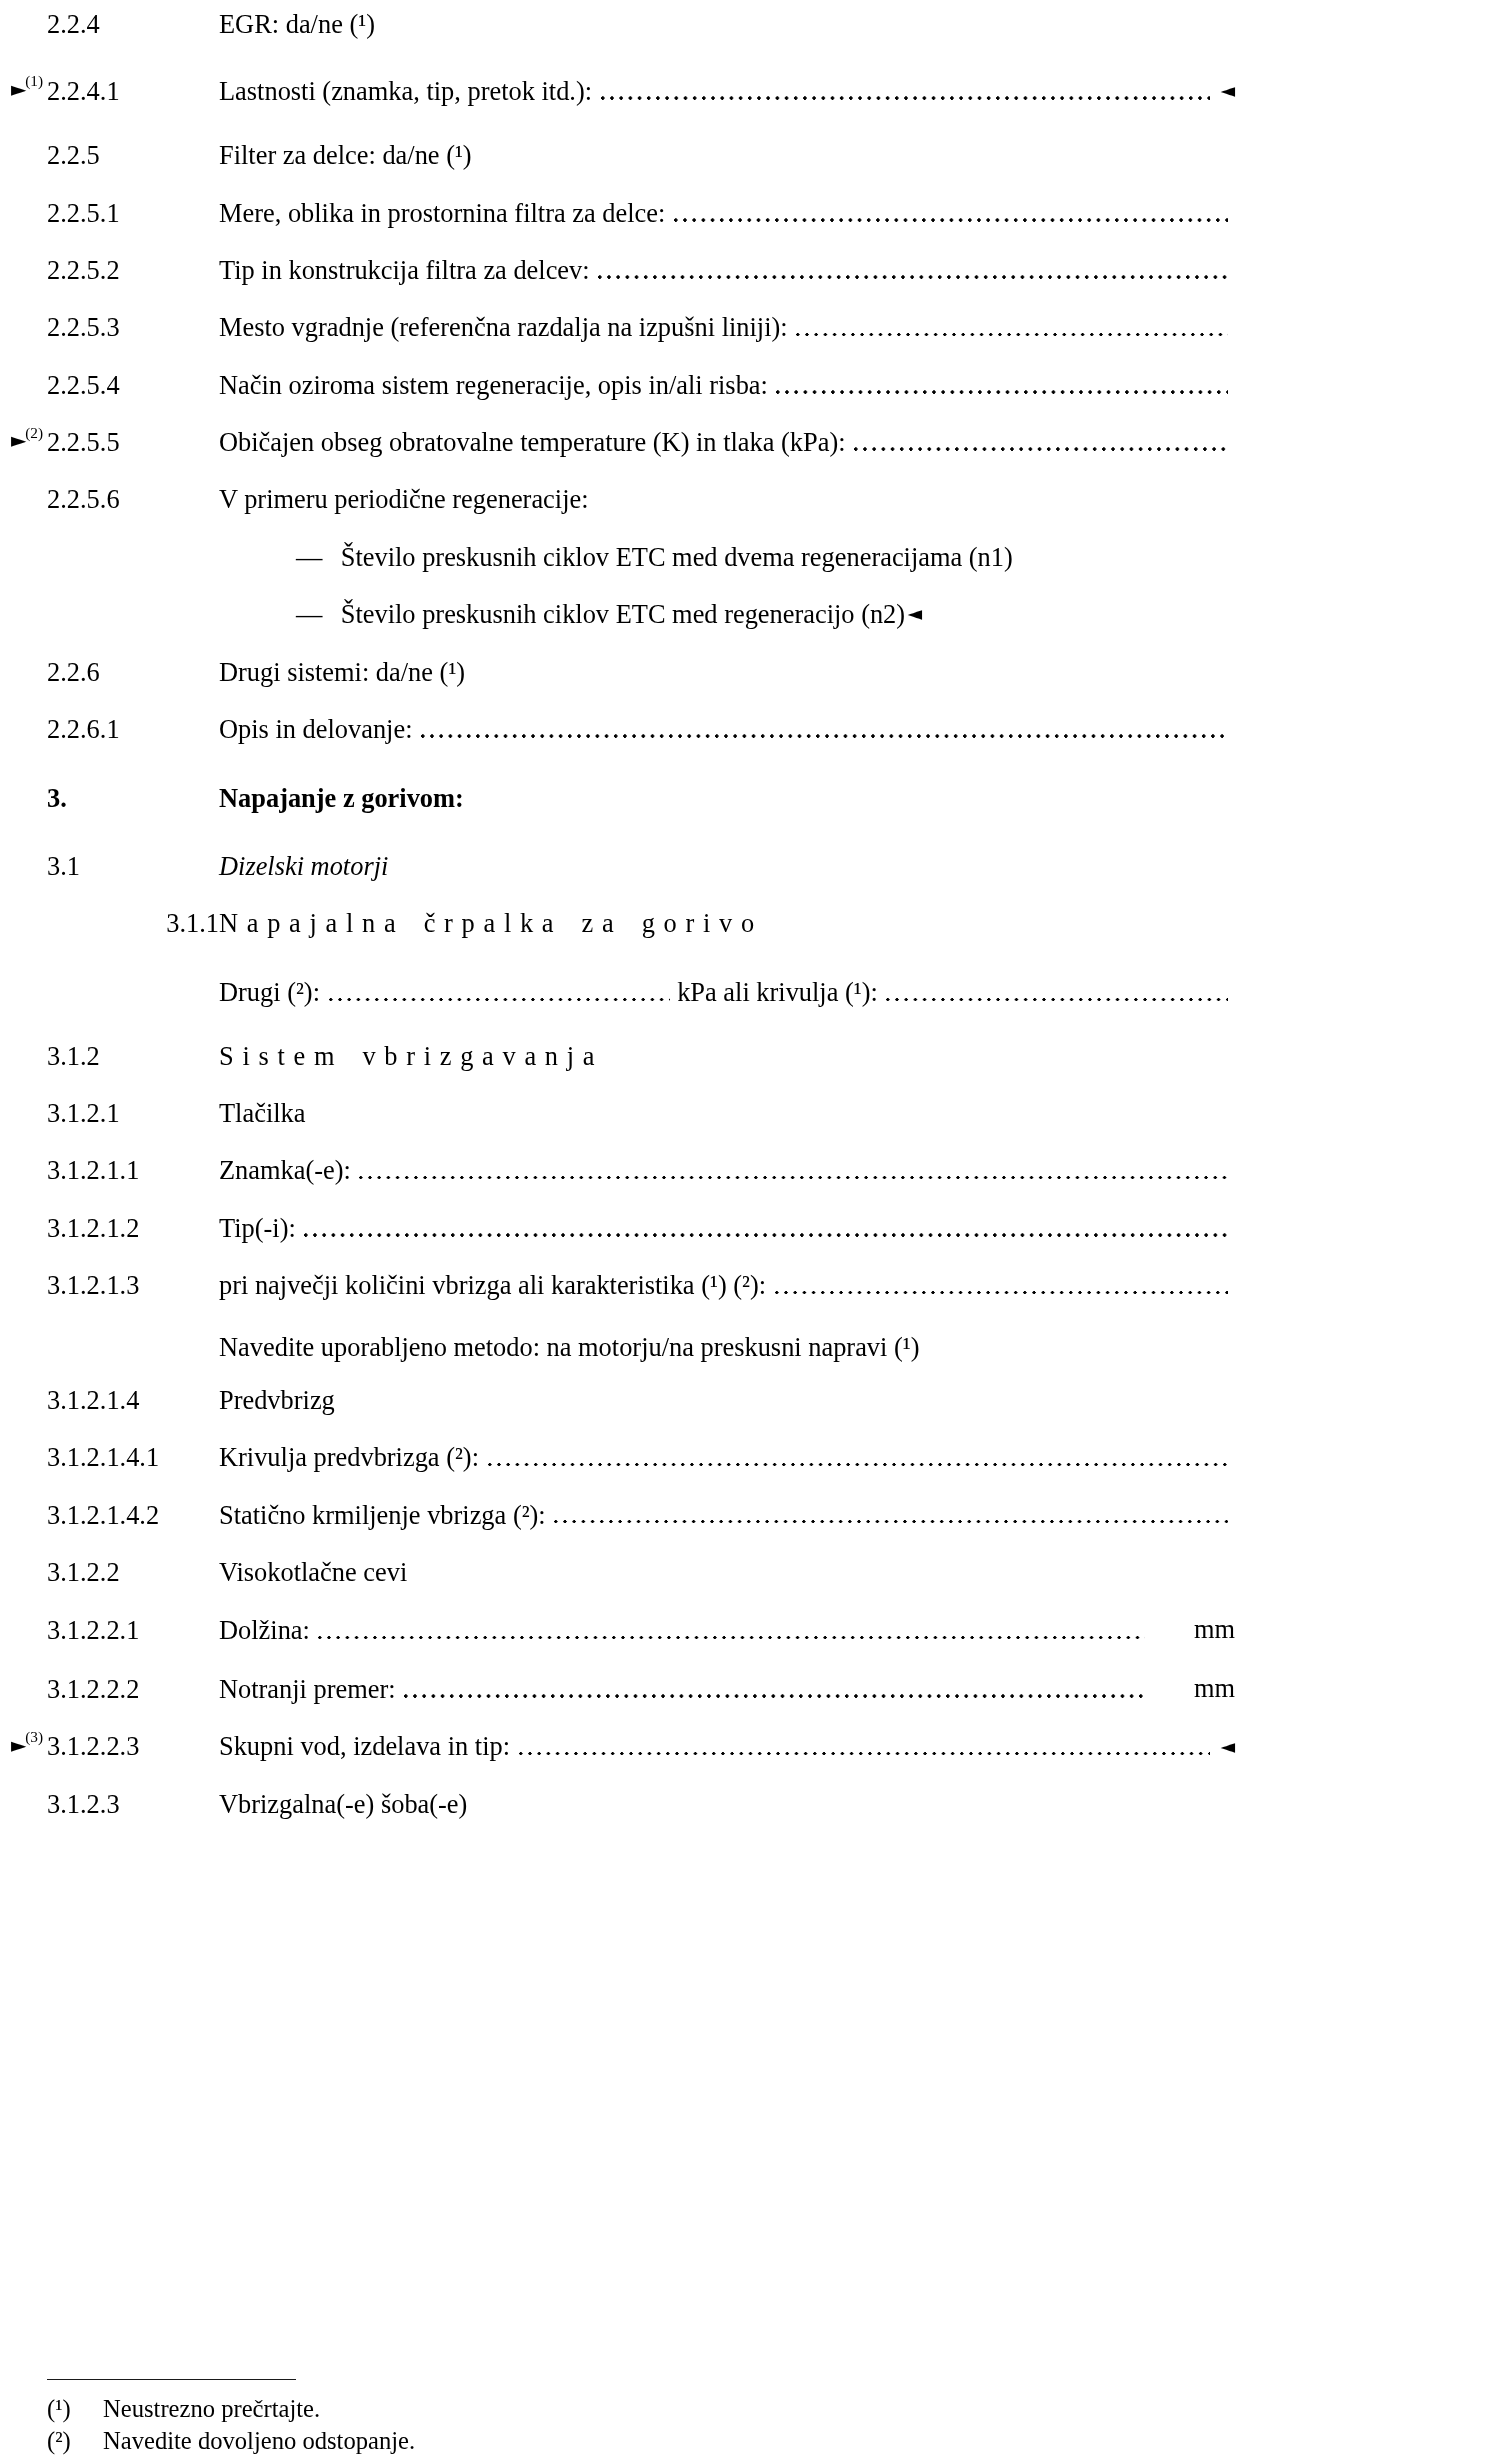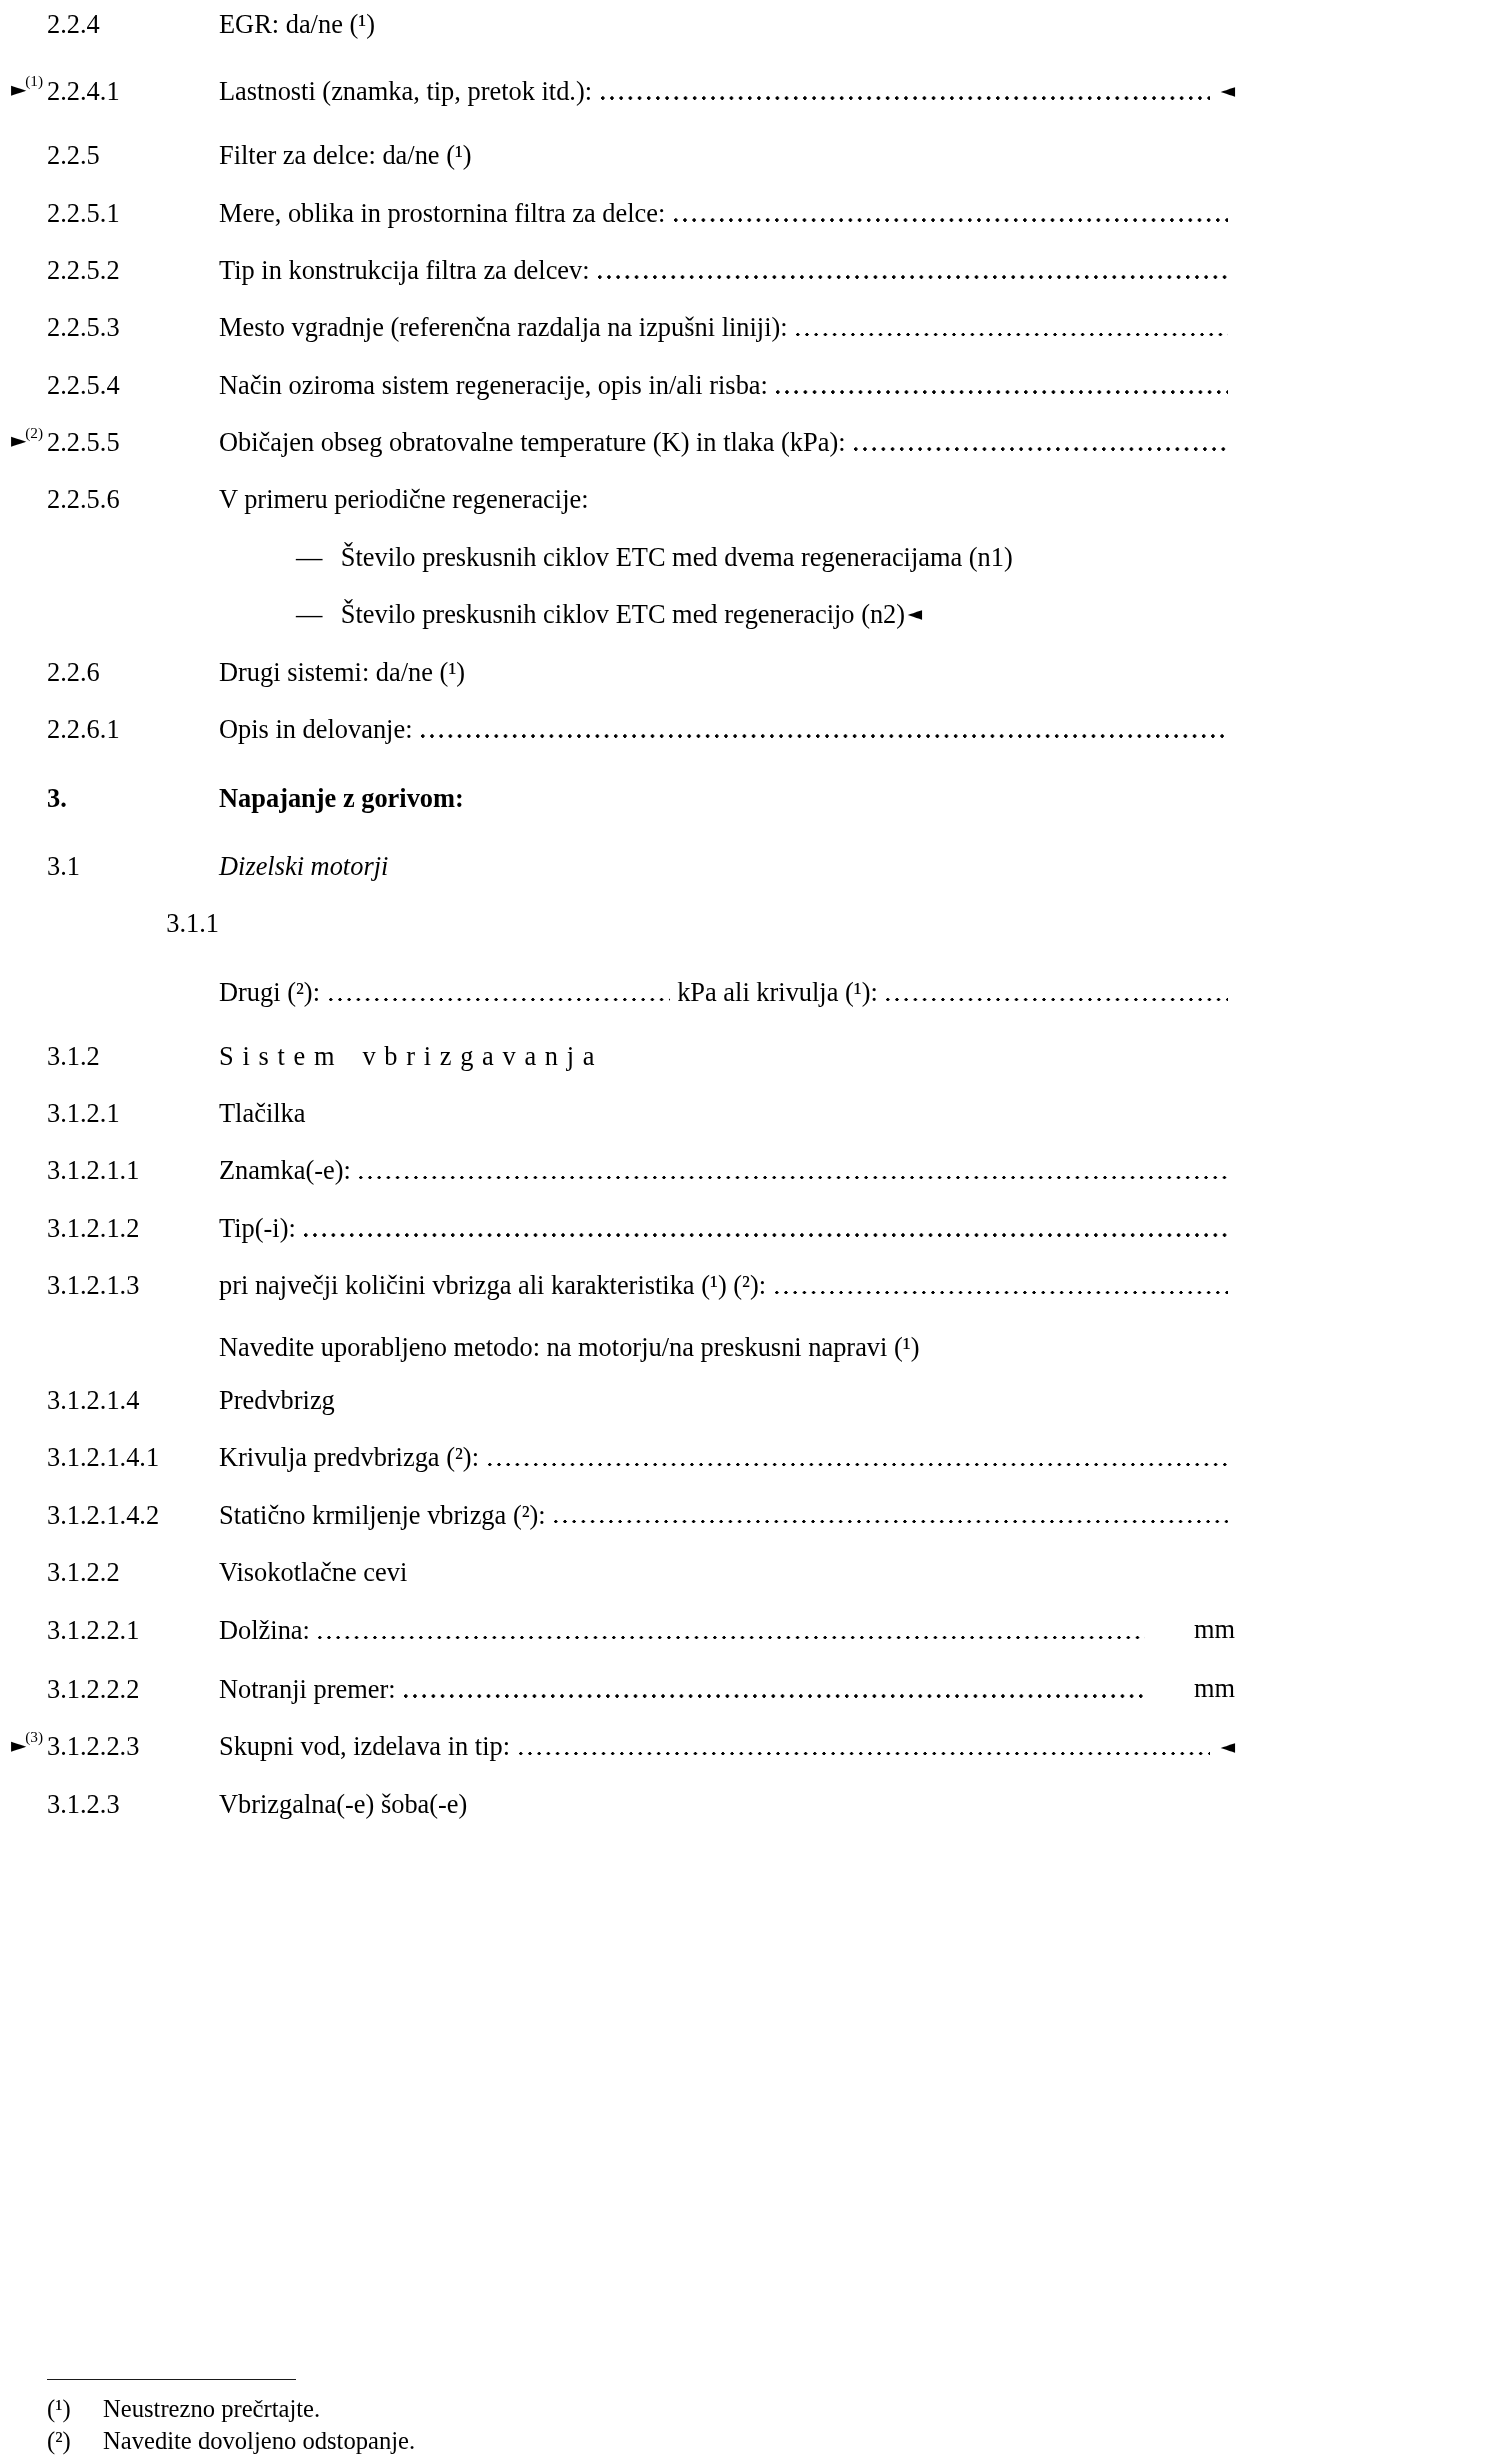--- a/index.html
+++ b/index.html
@@ -131,20 +131,21 @@
     <div class="lbl bold">Napajanje z gorivom:</div>
   </div>
 
   <div class="row">
     <div class="num">3.1</div>
     <div class="lbl ital">Dizelski motorji</div>
   </div>
 
   <div class="row mb69">
     <div class="num">3.1.1</div>
+    <div class="lbl spread">Napajalna črpalka za gorivo</div>
   </div>
 
   <div class="row mb54">
     <div class="num"></div>
     <div class="lbl">Drugi (²):</div>
     <div class="dots"></div>
     <div class="lbl">kPa ali krivulja (¹):</div>
     <div class="dots"></div>
   </div>
 

